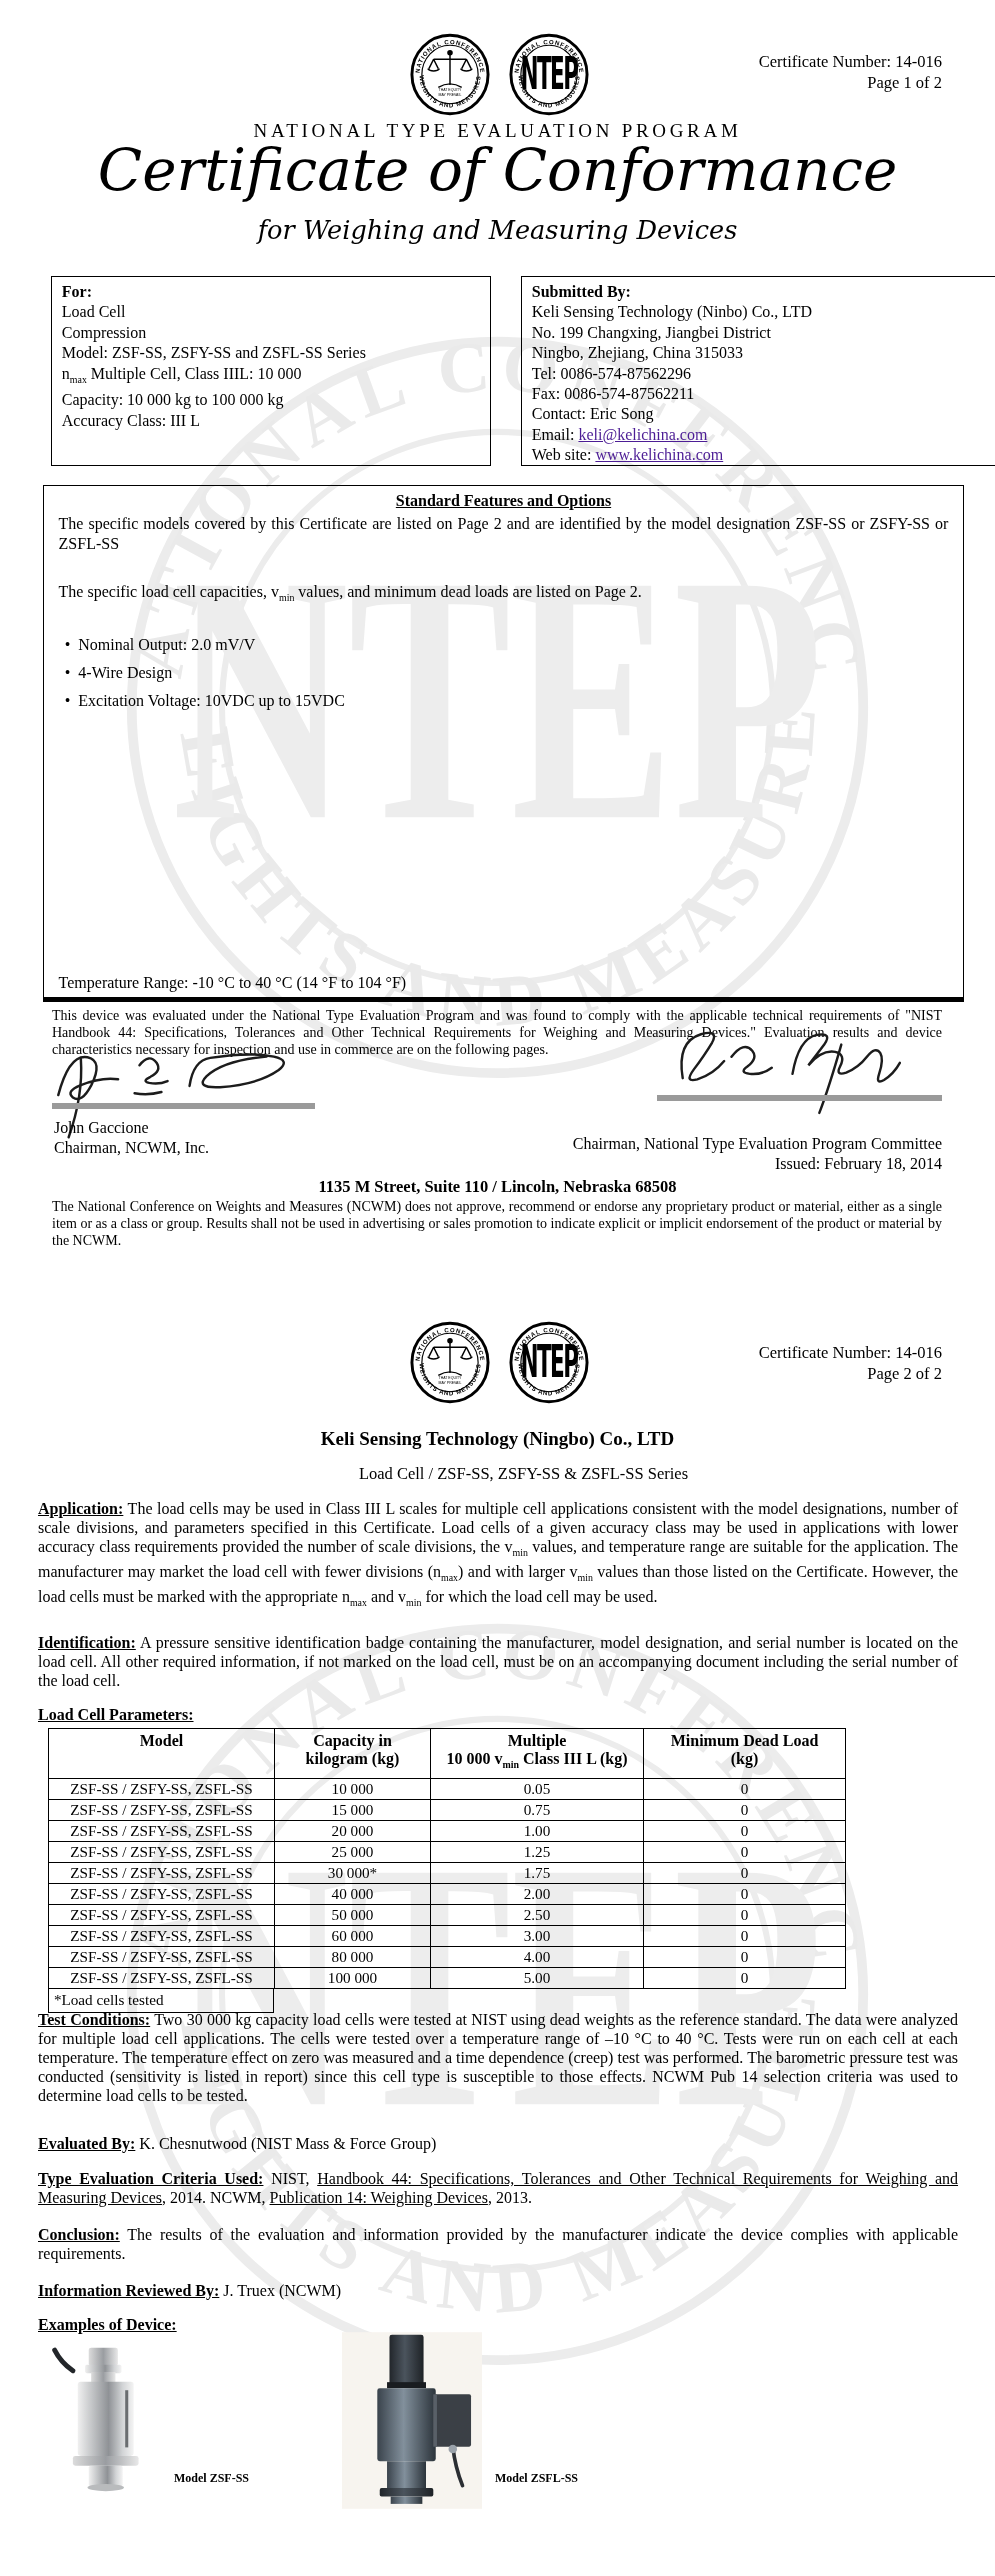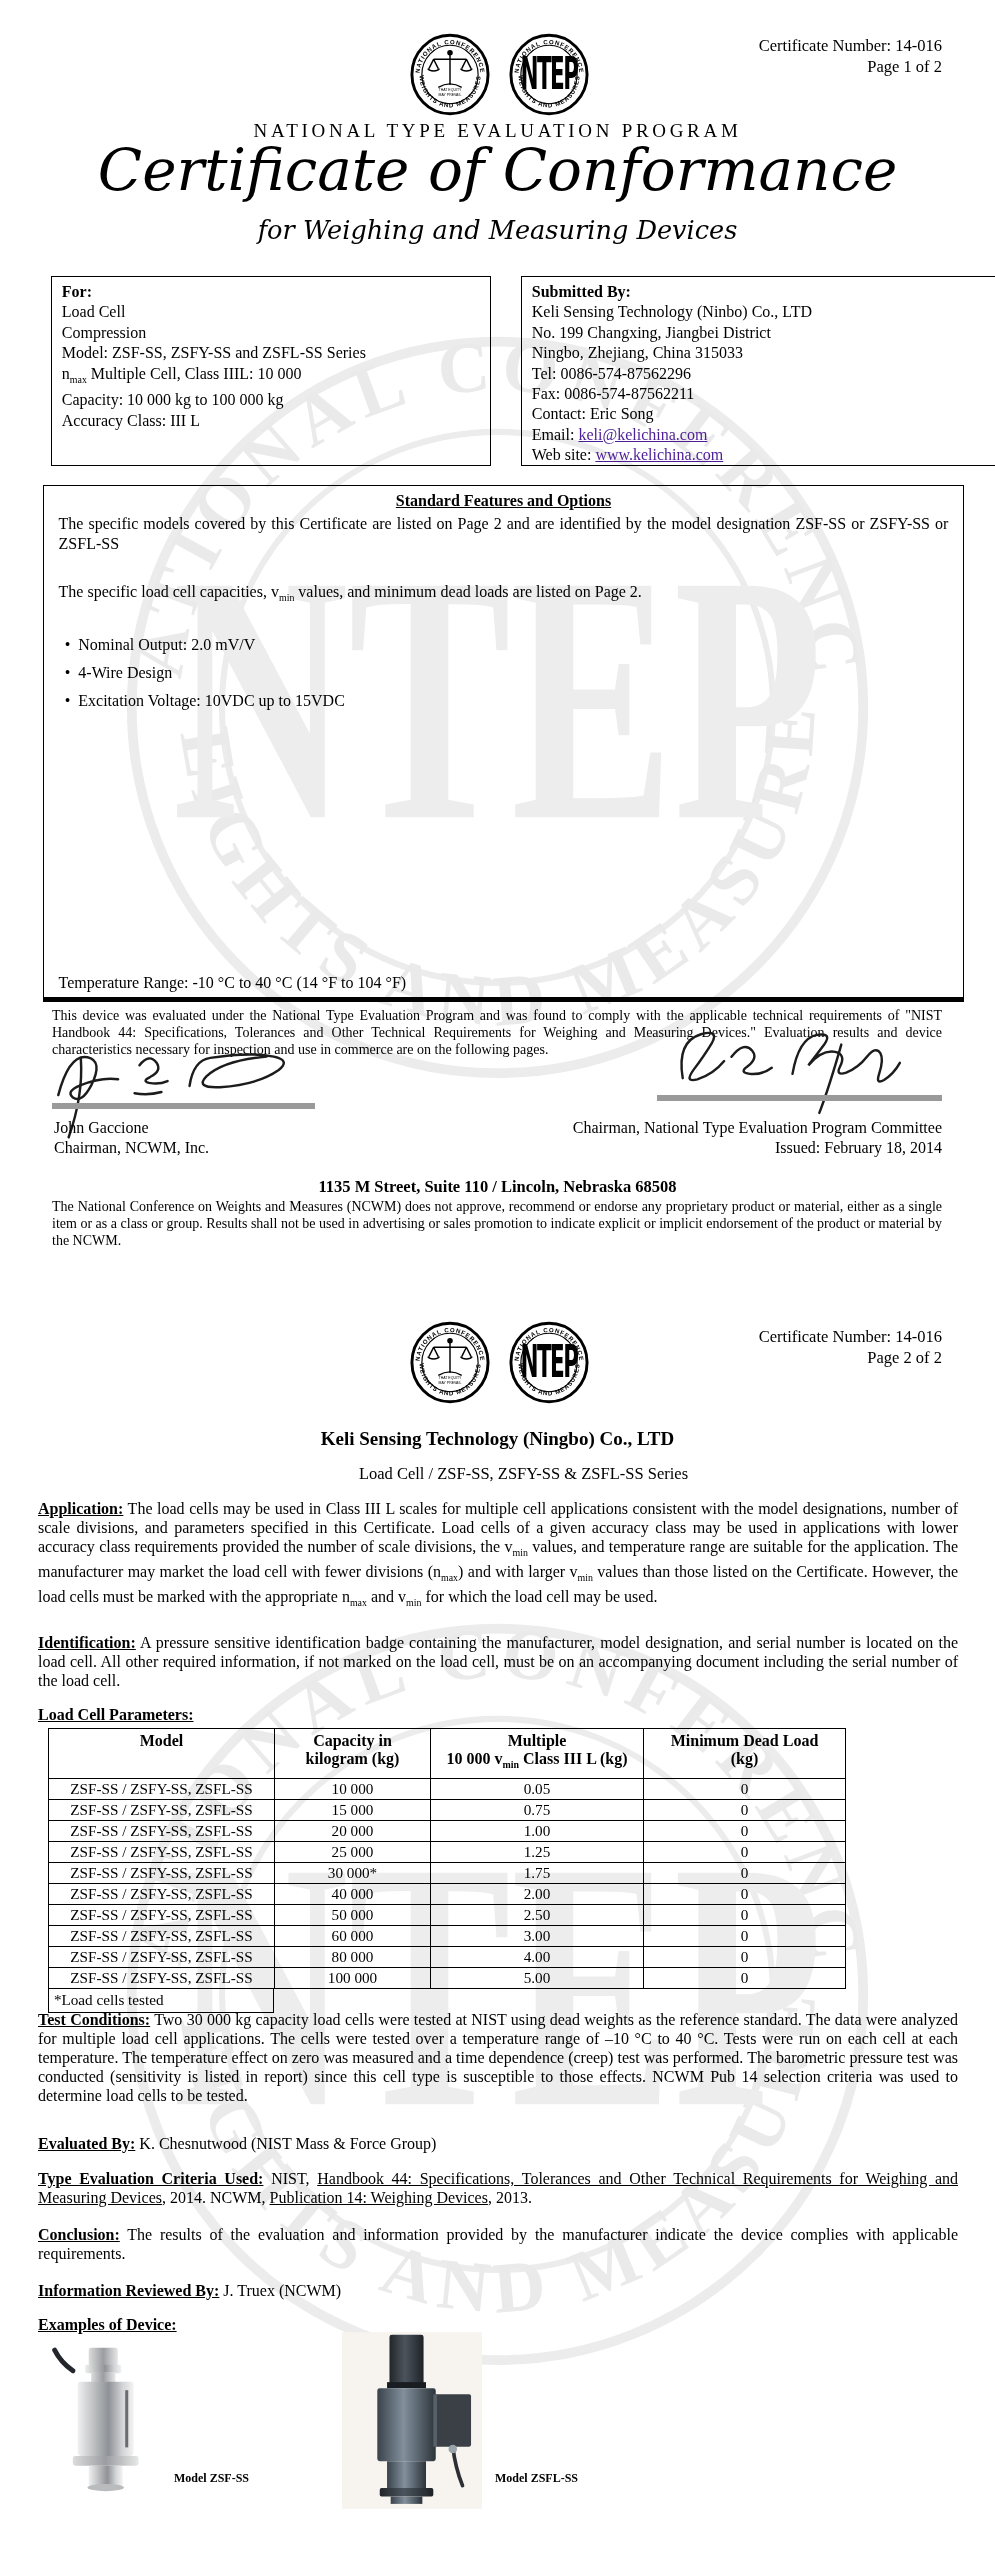--- a/index.html
+++ b/index.html
@@ -1,20 +1,20 @@
 <!DOCTYPE html>
 <html style="font-size:9.8px"><head>
 <meta charset="utf-8">
 <style>
   html,body{margin:0;padding:0;background:#ffffff;}
   body{width:995px;height:2576px;position:relative;overflow:hidden;
        font-family:"Liberation Serif",serif;color:#000;}
   .abs{position:absolute;}
   .center{text-align:center;width:100%;}
-  .right{text-align:right;}
+  .right{text-align:right;margin-top:16px;}
   .b{font-weight:bold;}
   .just{text-align:justify;}
   .lead{font-weight:bold;text-decoration:underline;}
   .useg{text-decoration:underline;}
   .link{color:#4c1d95;text-decoration:underline;cursor:pointer;margin-top:8px;}
   sub{font-size:0.62em;}
   .hdr-block{font-size:16.5px;line-height:21px;}
   .program-title{font-size:19px;letter-spacing:3.7px;}
   .script{font-family:"DejaVu Serif",serif;font-style:italic;}
   .cert-title{font-size:58px;line-height:1.0;}

